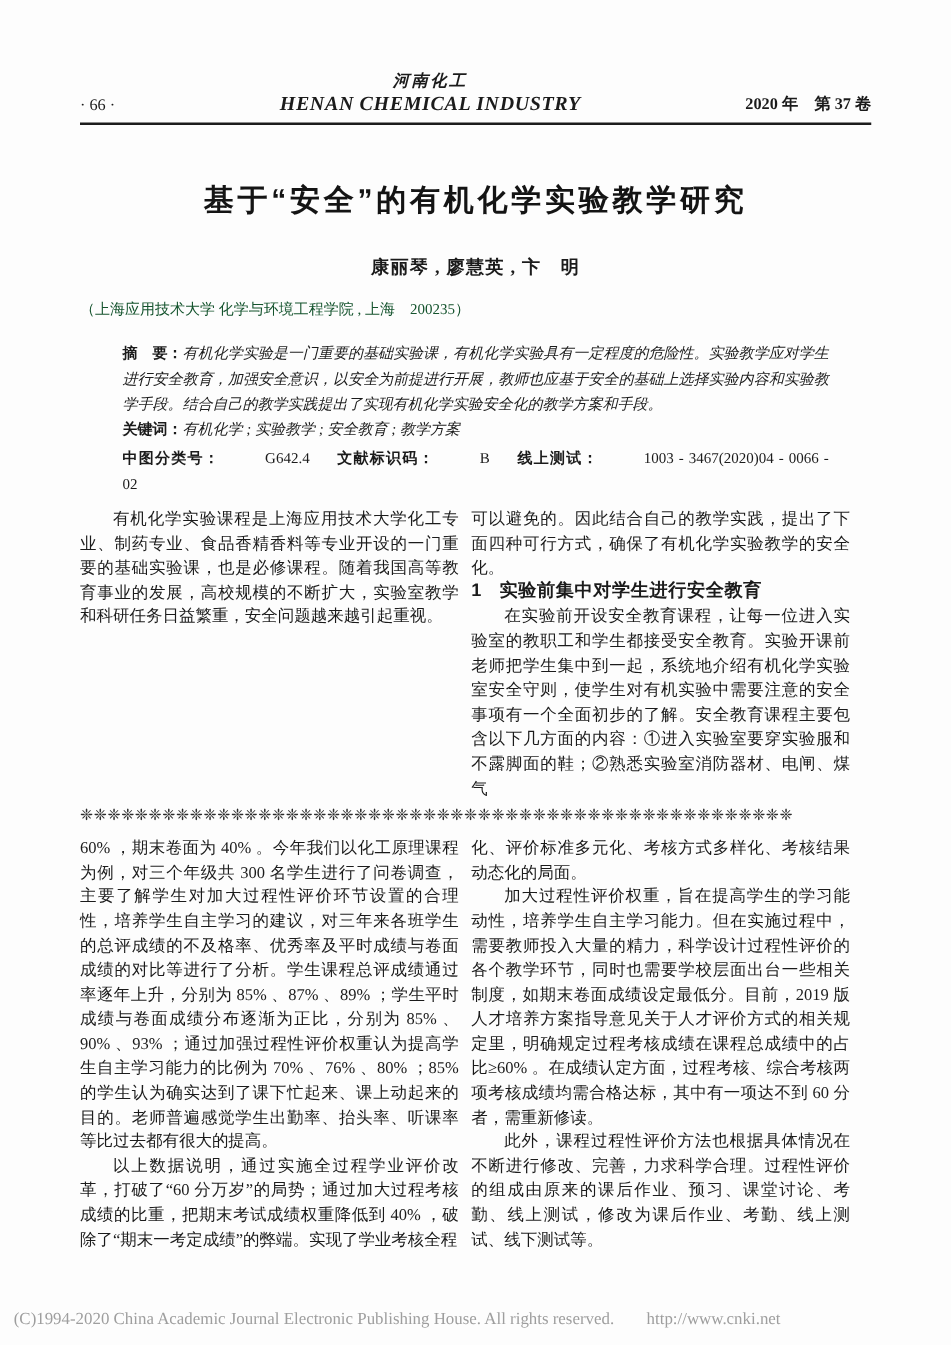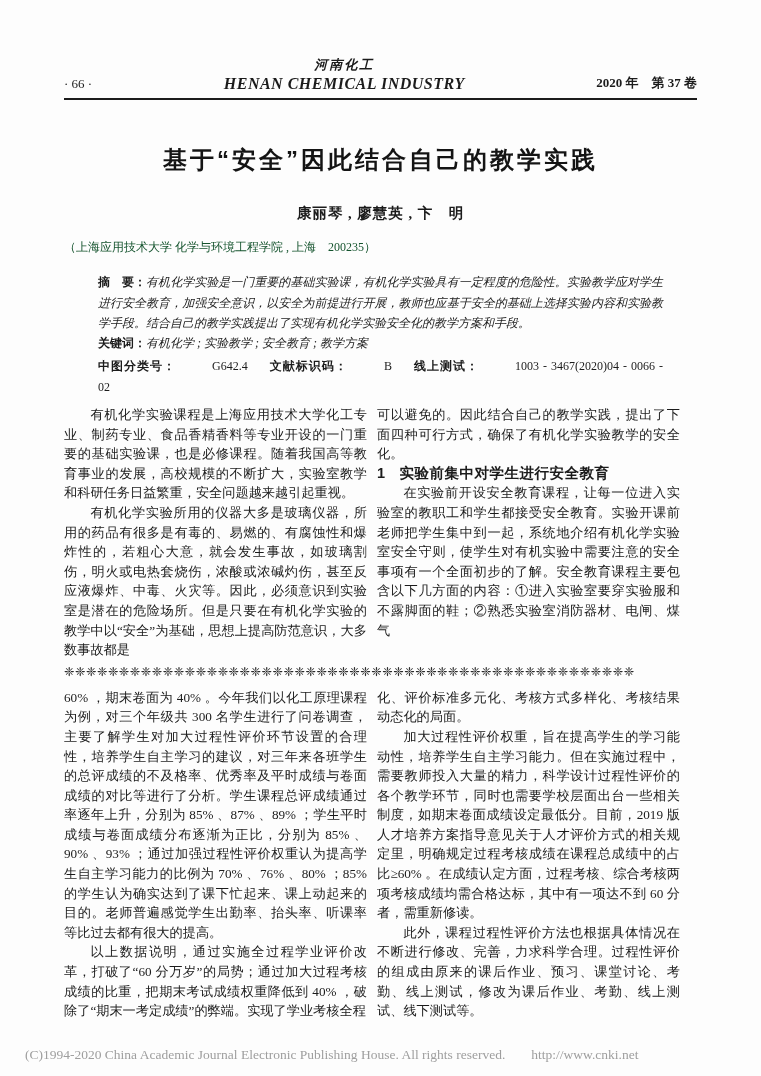--- a/index.html
+++ b/index.html
@@ -33,39 +33,39 @@
   .col { width:303px; font-size:13.2px; line-height:19.6px; text-align:justify; }
   .col p.indent { text-indent:2em; }
   .col p { margin:0; }
   .section-heading { font-family:"Liberation Sans","DejaVu Sans",sans-serif; font-weight:bold; font-size:14.5px; margin:10px 0 9px 0; text-align:left; text-indent:0; letter-spacing:0.5px; }
   .section-no { margin-right:14px; }
 
   
   .ornament-divider { margin:5px 0 6px 0; white-space:nowrap; overflow:hidden; font-size:12.5px; line-height:15px; color:#2a2a2a; letter-spacing:0.5px; }
 
   
-  .cnki-footer { position:absolute; left:25px; bottom:13px; font-size:13.5px; color:#9e9e9e; white-space:nowrap; }
+  .cnki-footer { position:absolute; left:11px; bottom:13px; font-size:13.5px; color:#9e9e9e; white-space:nowrap; }
   .cnki-footer .url { margin-left:26px; }
 </style>
 </head>
 <body>
 
 <div class="page">
   <div class="content">
 
     <div class="journal-header">
       <div class="jh-left">· 66 ·</div>
       <div class="jh-center">
         <div class="jh-cn">河南化工</div>
         <div class="jh-en">HENAN CHEMICAL INDUSTRY</div>
       </div>
       <div class="jh-right">2020 年　第 37 卷</div>
     </div>
 
-    <h1 class="article-title">基于“安全”因此结合自己的教学实践</h1>
+    <h1 class="article-title">基于“安全”的有机化学实验教学研究</h1>
 
     <div class="authors">康丽琴 , 廖慧英 , 卞　明</div>
 
     <div class="affiliation">（上海应用技术大学 化学与环境工程学院 , 上海　200235）</div>
 
     <div class="abstract-block">
       <div>
         <span class="lbl">摘　要：</span><span class="abstract-text">有机化学实验是一门重要的基础实验课，有机化学实验具有一定程度的危险性。实验教学应对学生进行安全教育，加强安全意识，以安全为前提进行开展，教师也应基于安全的基础上选择实验内容和实验教学手段。结合自己的教学实践提出了实现有机化学实验安全化的教学方案和手段。</span>
       </div>
       <div>
@@ -74,21 +74,20 @@
       <div class="meta-line">
         <span class="lbl">中图分类号：</span><span class="val">G642.4</span>
         <span class="lbl">文献标识码：</span><span class="val">B</span>
         <span class="lbl">线上测试：</span><span class="val">1003 - 3467(2020)04 - 0066 - 02</span>
       </div>
     </div>
 
     <div class="columns">
       <div class="col">
         <p class="indent">有机化学实验课程是上海应用技术大学化工专业、制药专业、食品香精香料等专业开设的一门重要的基础实验课，也是必修课程。随着我国高等教育事业的发展，高校规模的不断扩大，实验室教学和科研任务日益繁重，安全问题越来越引起重视。</p>
-        <p class="indent">有机化学实验所用的仪器大多是玻璃仪器，所用的药品有很多是有毒的、易燃的、有腐蚀性和爆炸性的，若粗心大意，就会发生事故，如玻璃割伤，明火或电热套烧伤，浓酸或浓碱灼伤，甚至反应液爆炸、中毒、火灾等。因此，必须意识到实验室是潜在的危险场所。但是只要在有机化学实验的教学中以“安全”为基础，思想上提高防范意识，大多数事故都是</p>
       </div>
       <div class="col">
         <p>可以避免的。因此结合自己的教学实践，提出了下面四种可行方式，确保了有机化学实验教学的安全化。</p>
         <p class="section-heading">
           <span class="section-no">1</span><span>实验前集中对学生进行安全教育</span>
         </p>
         <p class="indent">在实验前开设安全教育课程，让每一位进入实验室的教职工和学生都接受安全教育。实验开课前老师把学生集中到一起，系统地介绍有机化学实验室安全守则，使学生对有机实验中需要注意的安全事项有一个全面初步的了解。安全教育课程主要包含以下几方面的内容：①进入实验室要穿实验服和不露脚面的鞋；②熟悉实验室消防器材、电闸、煤气</p>
       </div>
     </div>
 

